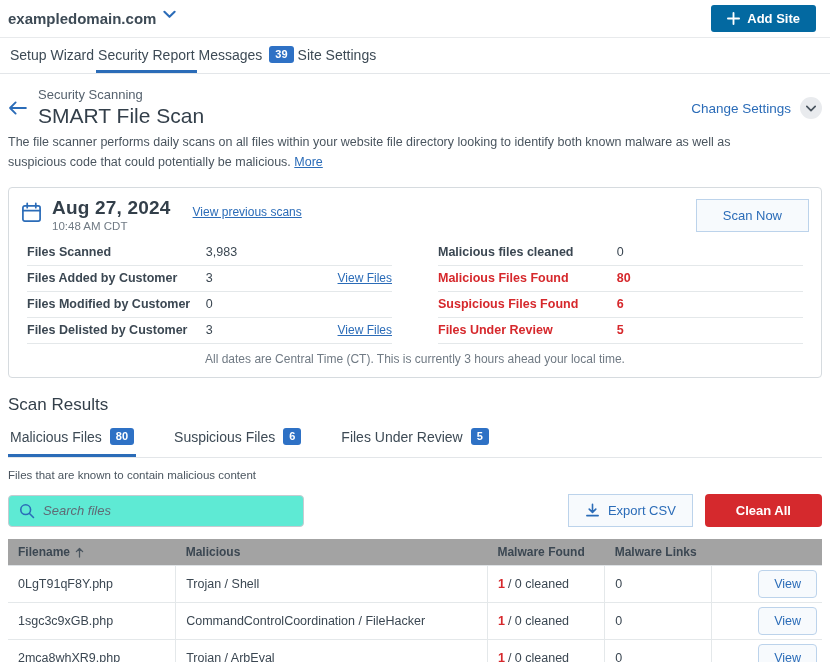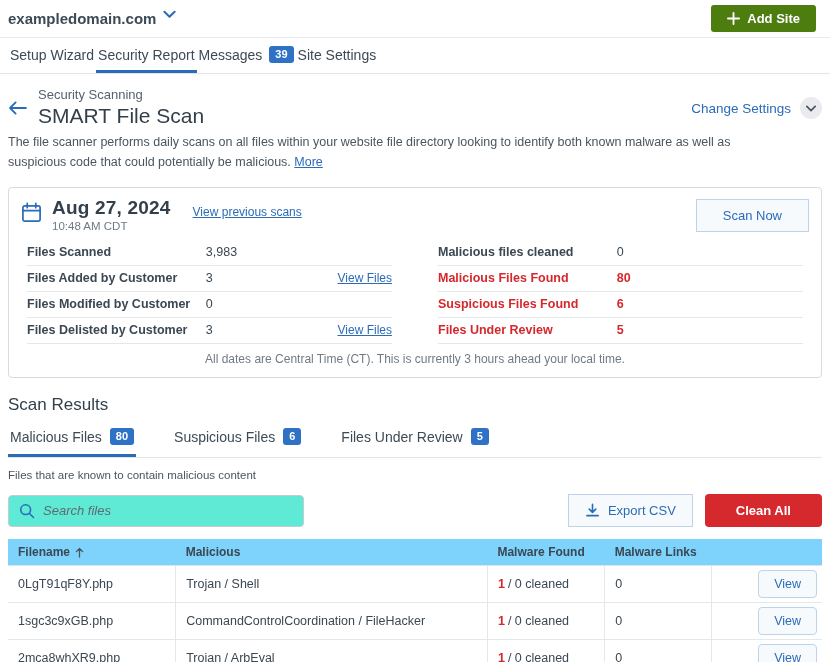--- a/index.html
+++ b/index.html
@@ -6,21 +6,21 @@
   html, body { width: 830px; height: 662px; overflow: hidden; background: #fff; }
   body { font-family: "Liberation Sans", sans-serif; color: #3b4752; font-size: 13px; }
   a { text-decoration: none; cursor: pointer; }
 
   
   .topbar { display: flex; align-items: center; justify-content: space-between;
             padding: 5px 14px 5px 8px; height: 38px; border-bottom: 1px solid #e8eaec; }
   .domain-wrap { display: flex; align-items: flex-start; gap: 7px; cursor: pointer; }
   .domain { font-size: 15px; font-weight: 700; color: #3d4a55; }
   .icon-svg { display: inline-block; vertical-align: middle; }
-  .btn-primary { display: flex; align-items: center; gap: 7px; background: #4d7c0f; color: #fff;
+  .btn-primary { display: flex; align-items: center; gap: 7px; background: #0369a1; color: #fff;
                  border: none; border-radius: 3px; padding: 6px 16px; font-size: 13px;
                  font-weight: 700; cursor: pointer; font-family: inherit; }
 
   
   .nav-tabs { display: flex; padding: 0 8px; border-bottom: 1px solid #e3e6e9; }
   .nav-tab { display: flex; align-items: center; gap: 7px; font-size: 14px; color: #3d4a55;
              padding: 8px 2px 7px; cursor: pointer; border-bottom: 3px solid transparent; }
   .nav-tab.active { border-bottom-color: #2b6cb8; }
   .badge { background: #2e71c5; color: #fff; font-size: 11px; font-weight: 700;
            padding: 2px 6px; border-radius: 3px; line-height: 1.2; }
@@ -77,21 +77,21 @@
                 border: 1px solid #c6cbd1; border-radius: 4px; padding: 0 10px; background: #5eead4; }
   .search-box input { border: none; outline: none; flex: 1; font-size: 13px; font-style: italic;
                       color: #4a555f; font-family: inherit; background: transparent; }
   .search-box input::placeholder { color: #5f6a75; font-style: italic; }
   .export-btn { margin-left: auto; display: flex; align-items: center; gap: 8px; padding: 8px 16px; }
   .btn-danger { margin-left: 12px; background: #d5292d; color: #fff; border: none; border-radius: 4px;
                 padding: 9px 31px; font-size: 13px; font-weight: 700; cursor: pointer; font-family: inherit; }
 
   
   table { width: 100%; border-collapse: collapse; font-size: 12.5px; table-layout: fixed; }
-  thead th { background: #7dd3fc; text-align: left; font-size: 12px; font-weight: 700; color: #3b4752;
+  thead th { background: #a3a3a3; text-align: left; font-size: 12px; font-weight: 700; color: #3b4752;
              padding: 6px 10px; border-bottom: 1px solid #dfe3e6; }
   tbody td { padding: 11px 10px; border-bottom: 1px solid #e4e8ea; border-right: 1px solid #e4e8ea;
              color: #3b4752; background: #fff; }
   tbody td:last-child { border-right: none; text-align: right; padding: 4px 5px; }
   .mf-red { color: #d6282c; font-weight: 700; }
   .mf-rest { margin-left: 3px; }
   .view-btn { padding: 6px 15px; font-size: 12.5px; border-radius: 4px; }
   .sort-arrow { margin-left: 5px; }
 </style>
 </head>

